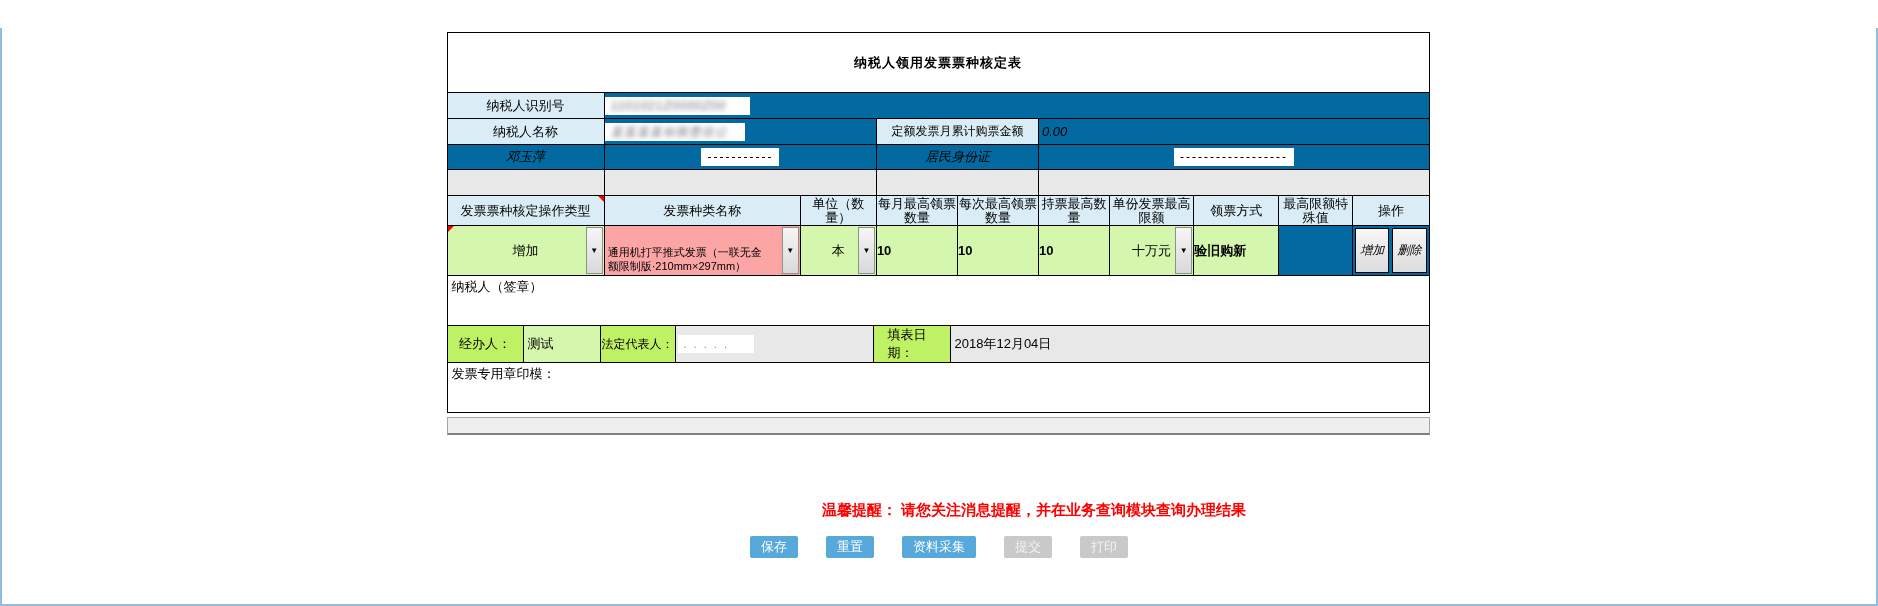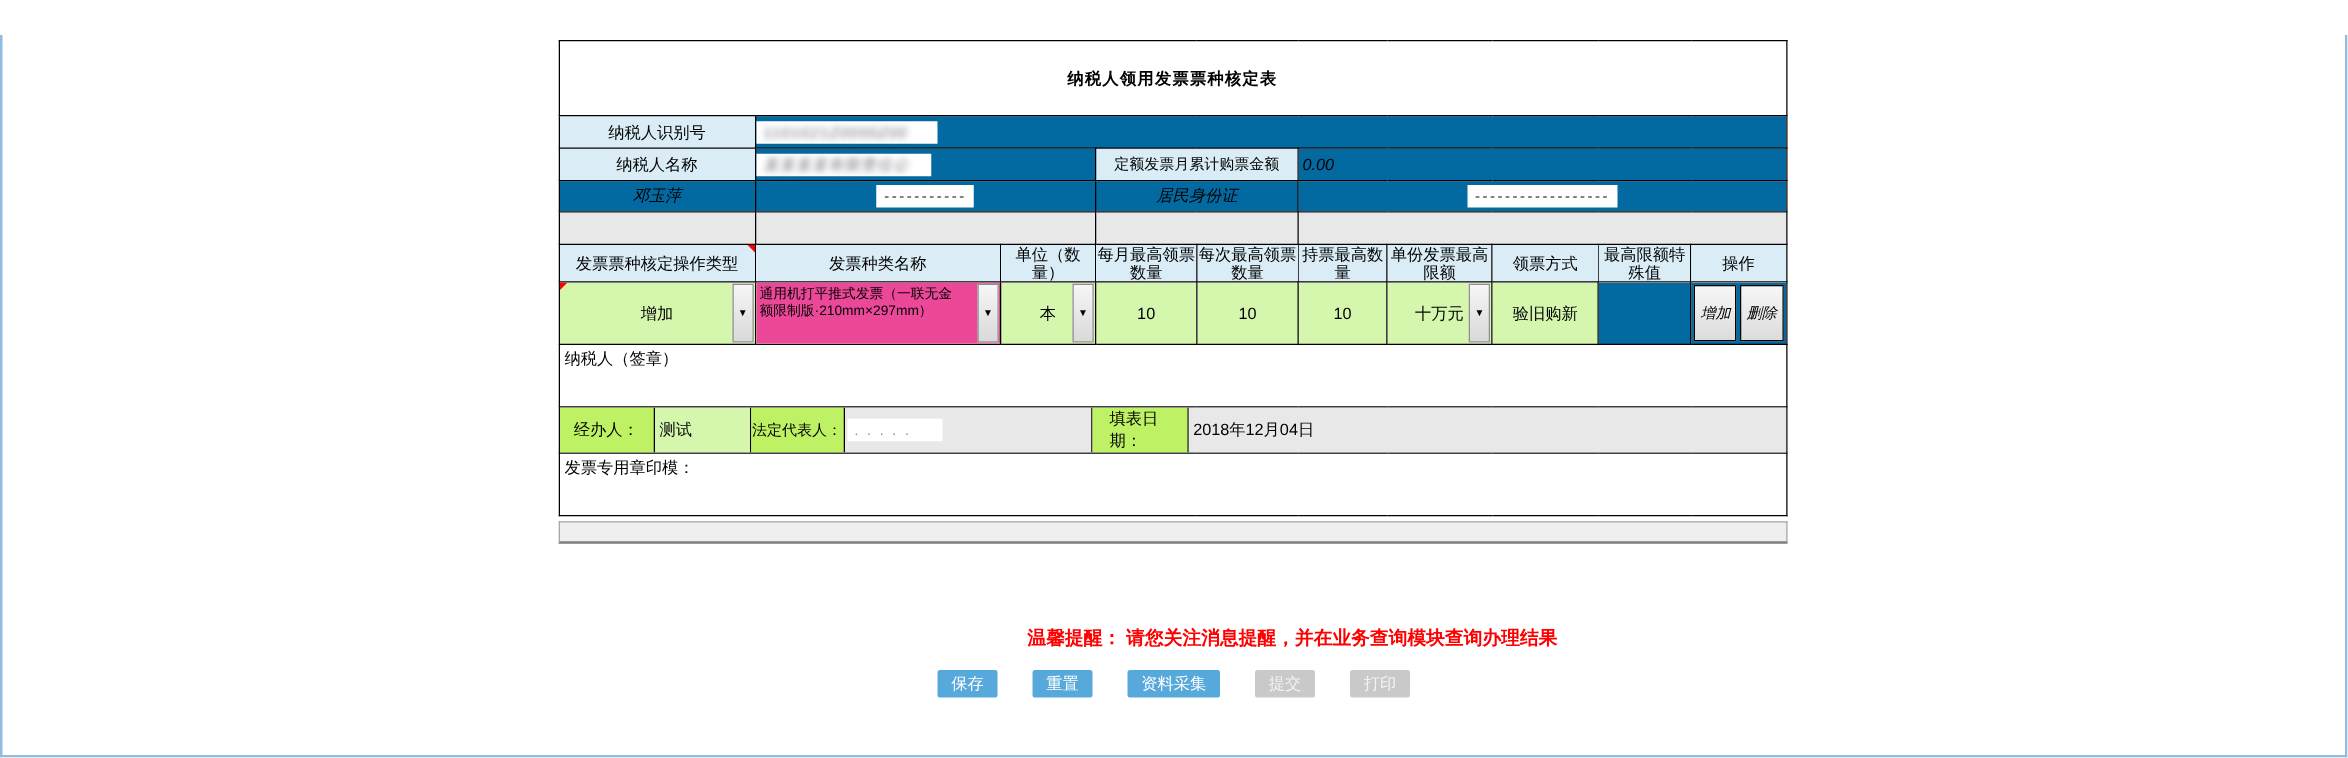--- a/index.html
+++ b/index.html
@@ -49,23 +49,23 @@
   
   .gdata td { height:50px; }
   .green { background:#d4f6ad; }
   .selectbox { position:relative; width:100%; height:100%; display:flex;
     align-items:center; justify-content:center; }
   .selectbox.left { justify-content:flex-start; }
   .drop { position:absolute; top:1px; right:1px; bottom:1px; width:17px;
     background:linear-gradient(#f6f6f6,#d9d9d9); border:1px solid #8f8f8f;
     display:flex; align-items:center; justify-content:center; font-size:8px; color:#000;
     cursor:pointer; }
-  .invname { font-size:11px; line-height:14px; padding:2px 20px 2px 3px; background:#ec4899;
-    width:100%; height:100%; display:flex; flex-direction:column; justify-content:flex-start; }
-  .numcell { text-align:center; }
+  .invname { font-size:11px; line-height:14px; padding:2px 20px 2px 3px; background:#fca5a5;
+    width:100%; height:100%; display:flex; flex-direction:column; justify-content:flex-end; }
+  .numcell { text-align:left;font-weight:bold; }
   .opcell { padding:2px; }
   .opwrap { display:flex; gap:3px; width:100%; height:100%; }
   .minibtn { flex:1; border:1px solid #000; background:linear-gradient(#f7f7f7,#dcdcdc);
     font-size:12px; display:flex; align-items:center; justify-content:center; cursor:pointer; }
 
   .signcell { height:50px; background:#fff; vertical-align:top; padding:2px 4px; }
   .sealcell { height:50px; background:#fff; vertical-align:top; padding:2px 4px; }
 
   
   .footrow td { padding:0; height:32px; }

